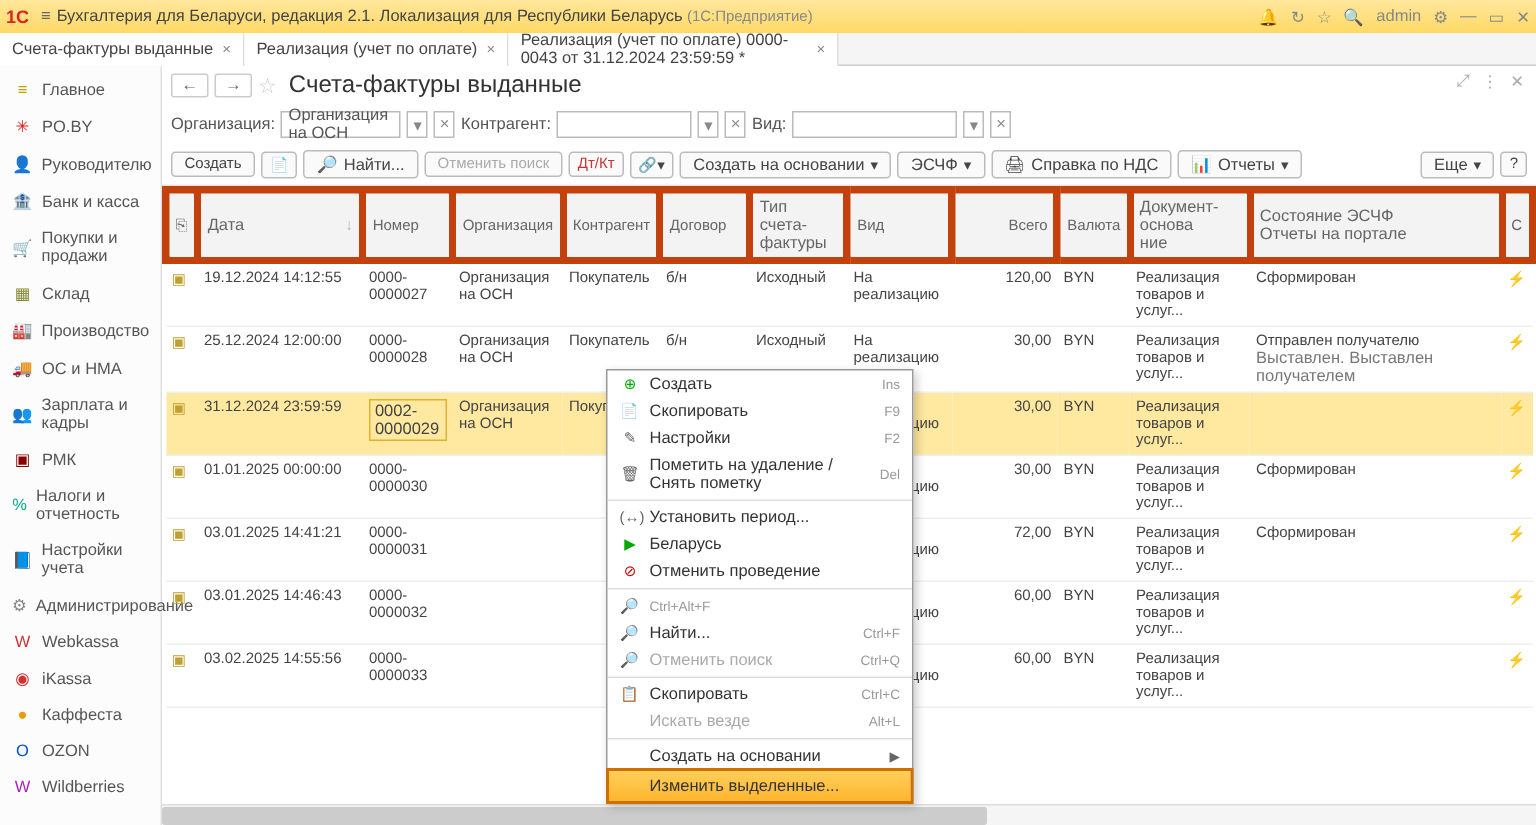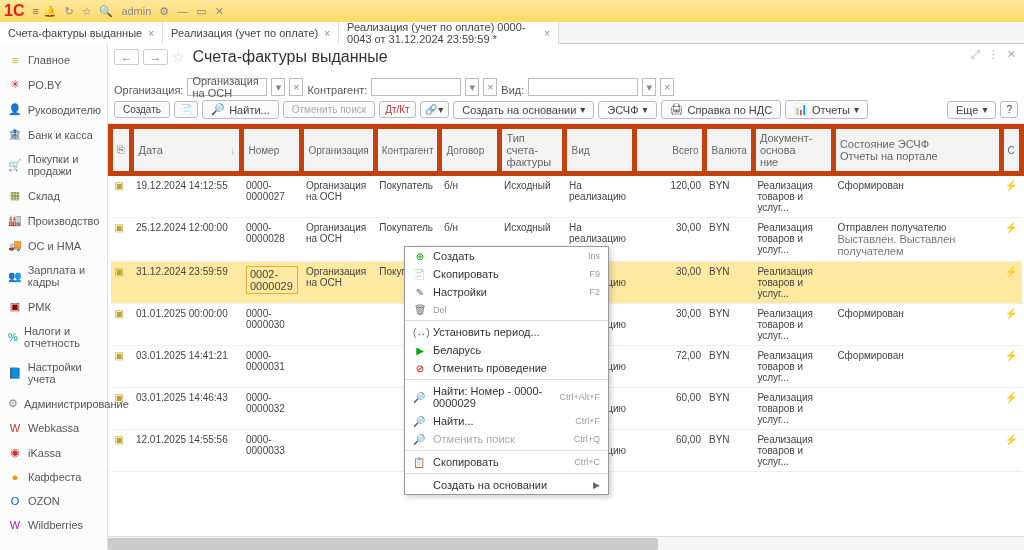--- a/index.html
+++ b/index.html
@@ -1,36 +1,36 @@
 <!DOCTYPE html>
 <html><head>
 <meta charset="utf-8">
 <style>
 * { margin:0; padding:0; box-sizing:border-box; font-family:Arial,sans-serif; font-size:11px; }
 body { background:#fff; width:1024px; height:550px; overflow:hidden; position:relative; }
 .titlebar { height:22px; background:linear-gradient(#ffe79c,#ffd966); display:flex; align-items:center; padding:0 4px; }
-.titlebar .logo { color:#d22; font-weight:bold; margin-right:4px; font-size:16px; }
+.titlebar .logo { color:#d22; font-weight:bold; margin-right:4px; font-size:12px; }
 .titlebar .burger { margin:0 4px; color:#666; cursor:pointer; }
 .titlebar .title { color:#444; flex:1; font-size:10px; }
 .titlebar .app-sub { color:#888; font-size:10px; }
 .titlebar .ticons { display:flex; gap:8px; color:#888; align-items:center; }
 .titlebar .ticons span { cursor:pointer; }
 .tabsbar { height:22px; background:#f5f5f5; border-bottom:1px solid #ccc; display:flex; }
 .tab { padding:0 8px; height:22px; display:flex; align-items:center; gap:6px; border-right:1px solid #ddd; background:#fff; cursor:pointer; font-size:10px; color:#444; max-width:220px;}
 .tab .tx { display:flex; align-items:center; gap:4px; color:#888; font-size:10px; cursor:pointer; }
 .main { display:flex; height:506px; }
 .sidebar { width:108px; background:#fcfcfc; border-right:1px solid #e0e0e0; padding-top:4px; }
 .side-item { display:flex; align-items:center; gap:6px; padding:6px 8px; color:#555; cursor:pointer; font-size:10px; }
 .side-item .ic { width:14px; text-align:center; color:#888; font-size:11px;}
 .content { flex:1; display:flex; flex-direction:column; position:relative; }
 .toolbar1 { height:26px; display:flex; align-items:center; padding:0 6px; gap:4px; }
 .navbtn { border:1px solid #ccc; padding:1px 6px; background:#fff; cursor:pointer; color:#666; border-radius:2px;}
 .star { color:#ccc; font-size:14px; cursor:pointer; }
 .page-title { font-size:16px; color:#333; font-weight:normal; margin-left:4px; }
-.filterbar { height:26px; display:flex; align-items:flex-end; padding:0 6px; gap:4px; font-size:10px; color:#555;}
+.filterbar { height:26px; display:flex; align-items:center; padding:0 6px; gap:4px; font-size:10px; color:#555;}
 .filterbar label { color:#555; }
 .filterbar .fld { border:1px solid #bbb; height:18px; padding:0 4px; background:#fff; display:flex; align-items:center; }
 .filterbar .fld.small { width:14px; justify-content:center; cursor:pointer; color:#888;}
 .actionsbar { height:28px; display:flex; align-items:center; padding:0 6px; gap:4px; border-bottom:1px solid #e5e5e5; }
 .btn { border:1px solid #bbb; background:#fafafa; padding:2px 8px; border-radius:3px; cursor:pointer; font-size:10px; color:#444; display:inline-flex; align-items:center; gap:4px;}
 .btn.icon-only { padding:2px 5px; }
 .actionsbar .sp { flex:1; }
 .grid { flex:1; overflow:auto; }
 .grid table { border-collapse:collapse; width:100%; }
 .grid th { background:#f3f3f3; border:5px solid #c2410c; padding:3px 4px; text-align:left; font-weight:normal; color:#666; font-size:10px; position:sticky; top:0;}
@@ -52,20 +52,23 @@
 .ctx .arrow { color:#666; font-size:9px; }
 .scrollbar-h { height:14px; border-top:1px solid #ddd; background:#f5f5f5; position:relative;}
 .scrollbar-h .thumb{ position:absolute; left:0; top:1px; height:12px; width:60%; background:#ccc; border-radius:2px;}
 </style>
 </head>
 <body>
 
 <div class="titlebar">
   <span class="logo">1C</span>
   <span class="burger">≡</span>
+  <span class="title">
+    <span>Бухгалтерия для Беларуси, редакция 2.1. Локализация для Республики Беларусь</span> <span class="app-sub">(1С:Предприятие)</span>
+  </span>
   <div class="ticons">
     <span>🔔</span>
     <span>↻</span>
     <span>☆</span>
     <span>🔍</span>
     <span>admin</span>
     <span>⚙</span>
     <span>—</span>
     <span>▭</span>
     <span>✕</span>
@@ -319,21 +322,21 @@
               <td>Исходный</td>
               <td>На реализацию</td>
               <td class="num">60,00</td>
               <td>BYN</td>
               <td>Реализация товаров и услуг...</td>
               <td></td>
               <td>⚡</td>
             </tr>
             <tr>
               <td><span class="docic">▣</span></td>
-              <td>12.01.2025 14:55:56</td>
+              <td>03.02.2025 14:55:56</td>
               <td>0000-0000033</td>
               <td></td>
               <td></td>
               <td></td>
               <td>Исходный</td>
               <td>На реализацию</td>
               <td class="num">60,00</td>
               <td>BYN</td>
               <td>Реализация товаров и услуг...</td>
               <td></td>
@@ -357,58 +360,67 @@
           <span class="mlab">Скопировать</span>
           <span class="msc">F9</span>
         </div>
         <div class="mi">
           <span class="mic">✎</span>
           <span class="mlab">Настройки</span>
           <span class="msc">F2</span>
         </div>
         <div class="mi">
           <span class="mic">🗑</span>
+          <span class="mlab">Пометить на удаление / Снять пометку</span>
           <span class="msc">Del</span>
         </div>
         <div class="sep"></div>
         <div class="mi">
           <span class="mic">(↔)</span>
           <span class="mlab">Установить период...</span>
         </div>
         <div class="mi">
           <span class="mic" style="color: rgb(0, 170, 0);">▶</span>
           <span class="mlab">Беларусь</span>
         </div>
         <div class="mi">
           <span class="mic" style="color: rgb(204, 0, 0);">⊘</span>
           <span class="mlab">Отменить проведение</span>
         </div>
         <div class="sep"></div>
         <div class="mi">
           <span class="mic">🔎</span>
-          <span class="mlab">Найти: Номер - 0000-0000029</span>
           <span class="msc">Ctrl+Alt+F</span>
         </div>
         <div class="mi">
           <span class="mic">🔎</span>
           <span class="mlab">Найти...</span>
           <span class="msc">Ctrl+F</span>
         </div>
         <div class="mi dis">
           <span class="mic">🔎</span>
           <span class="mlab">Отменить поиск</span>
           <span class="msc">Ctrl+Q</span>
         </div>
         <div class="sep"></div>
         <div class="mi">
           <span class="mic">📋</span>
           <span class="mlab">Скопировать</span>
           <span class="msc">Ctrl+C</span>
         </div>
+        <div class="mi dis">
+          <span class="mic"></span>
+          <span class="mlab">Искать везде</span>
+          <span class="msc">Alt+L</span>
+        </div>
         <div class="sep"></div>
         <div class="mi">
           <span class="mic"></span>
           <span class="mlab">Создать на основании</span>
           <span class="arrow">▶</span>
         </div>
+        <div class="mi hl">
+          <span class="mic"></span>
+          <span class="mlab">Изменить выделенные...</span>
+        </div>
       </div>
   </div>
 </div>
 
 </body></html>

